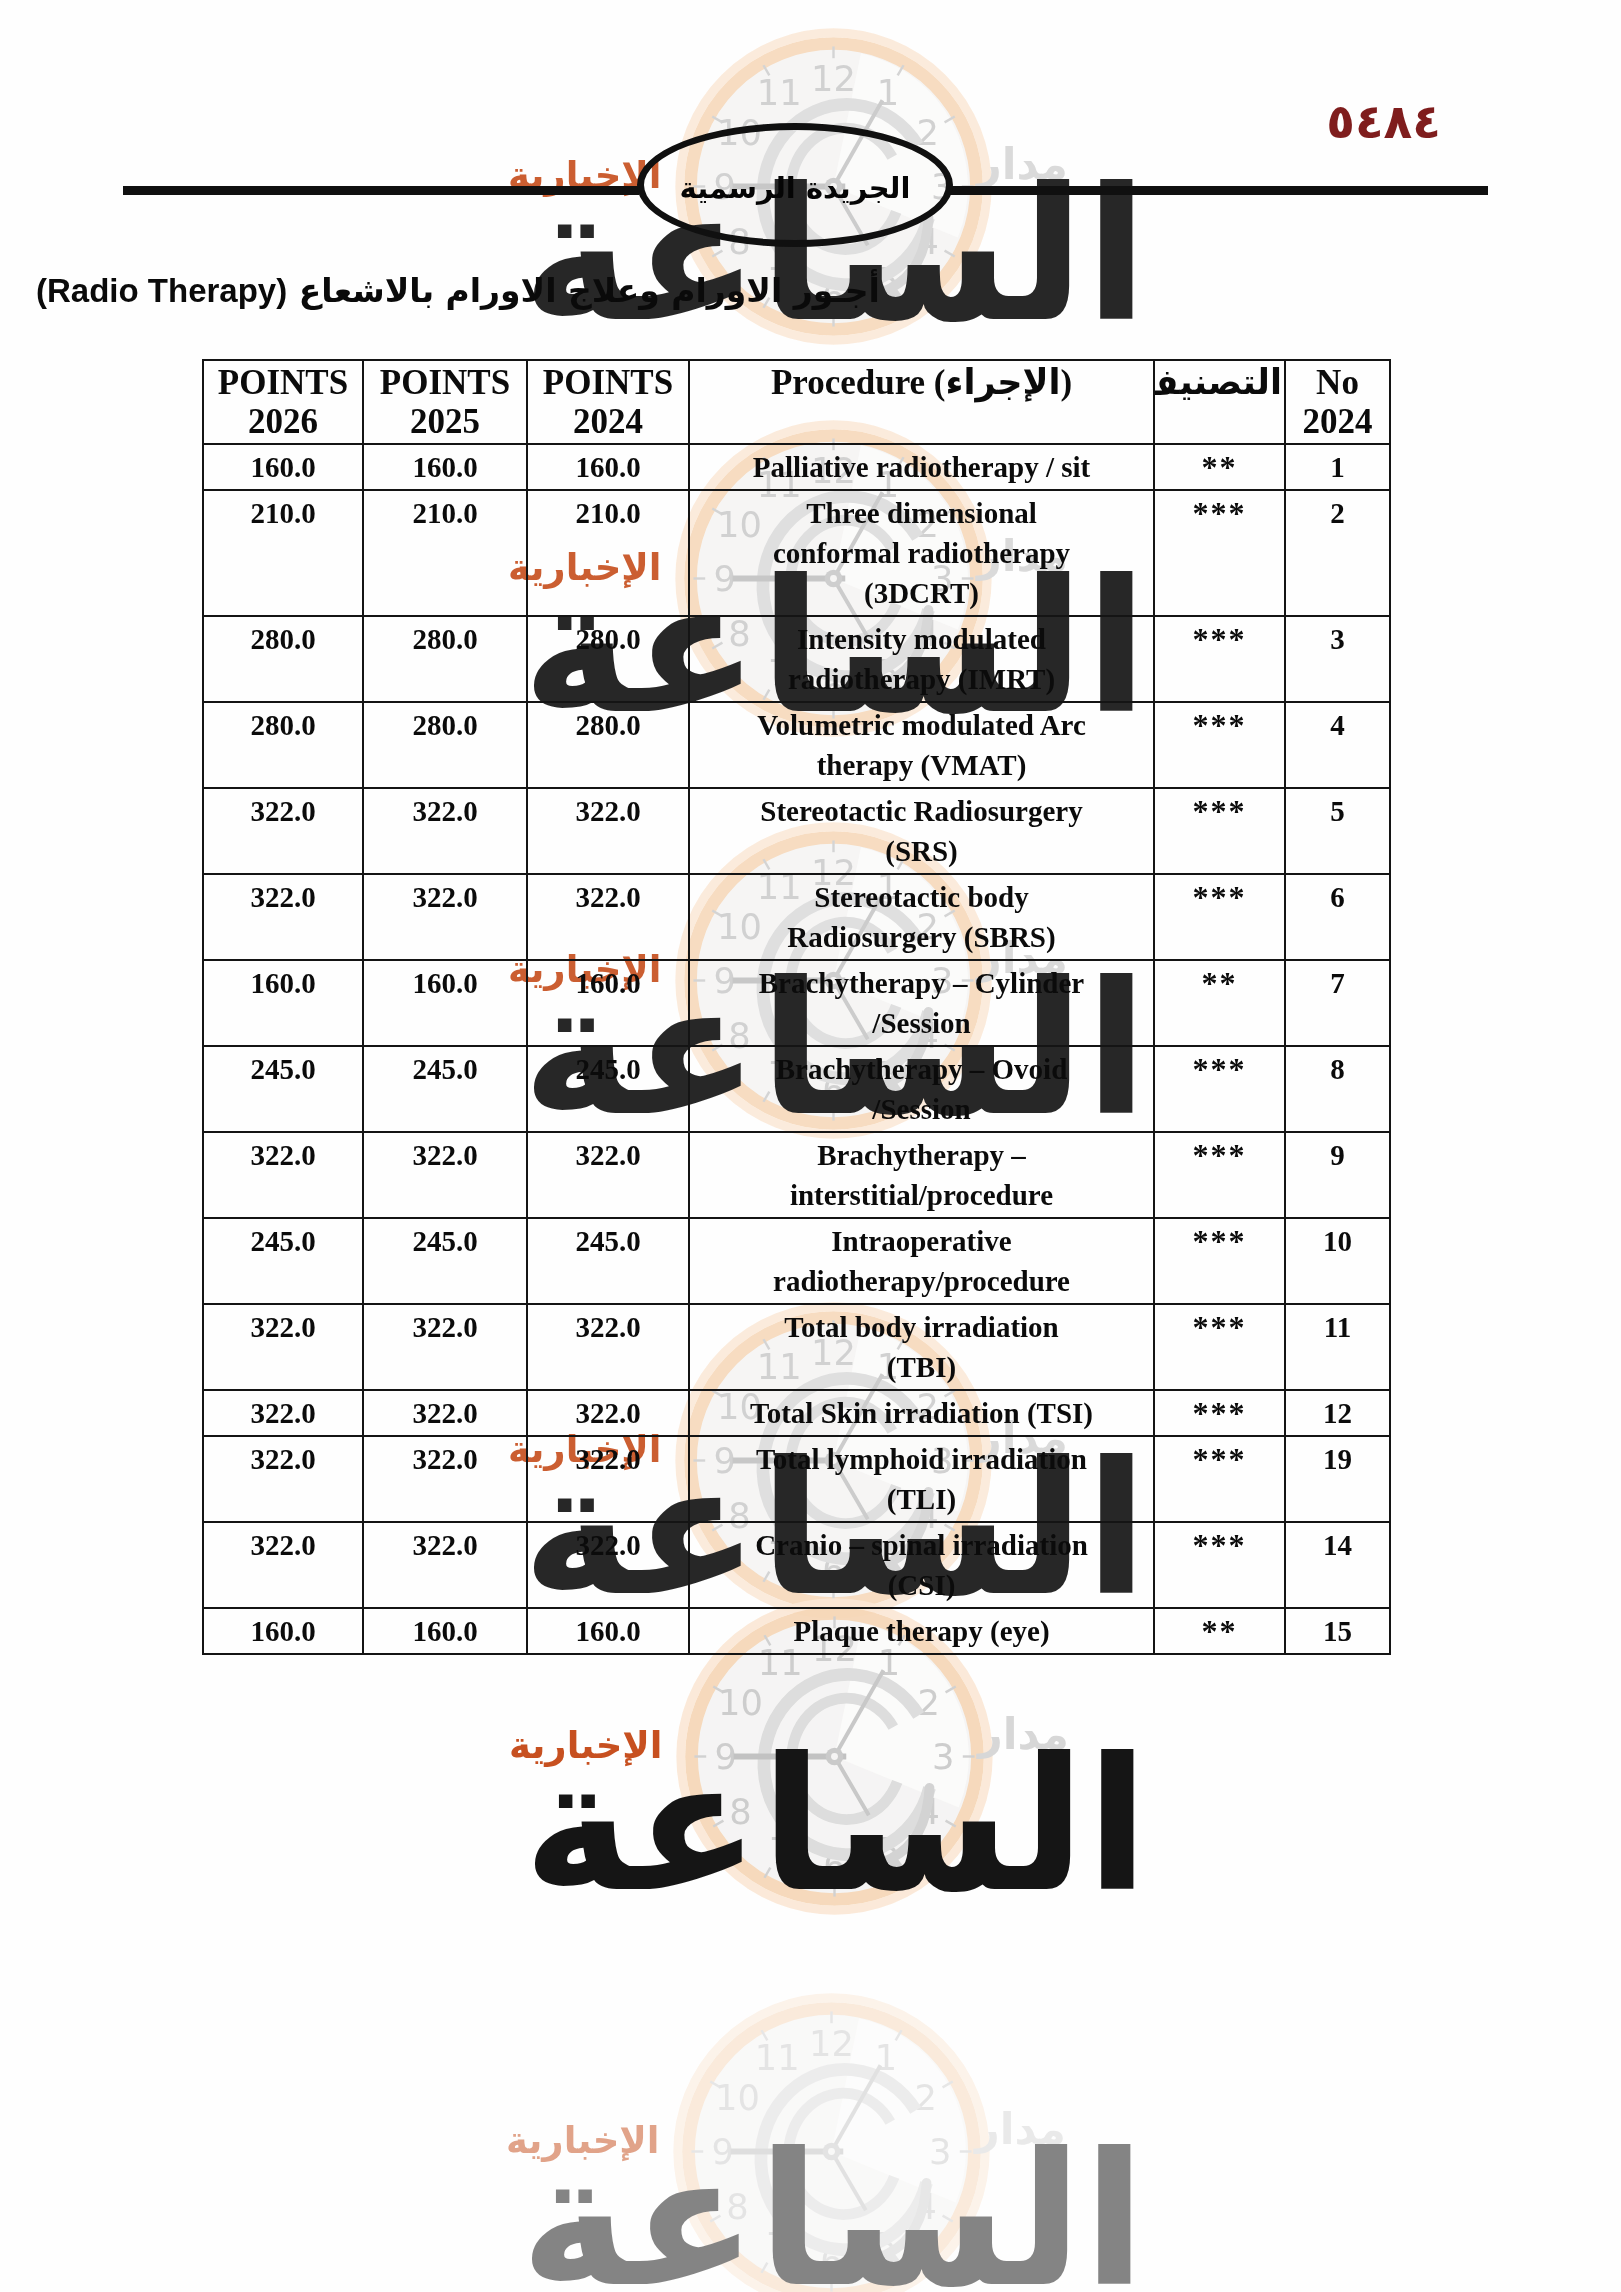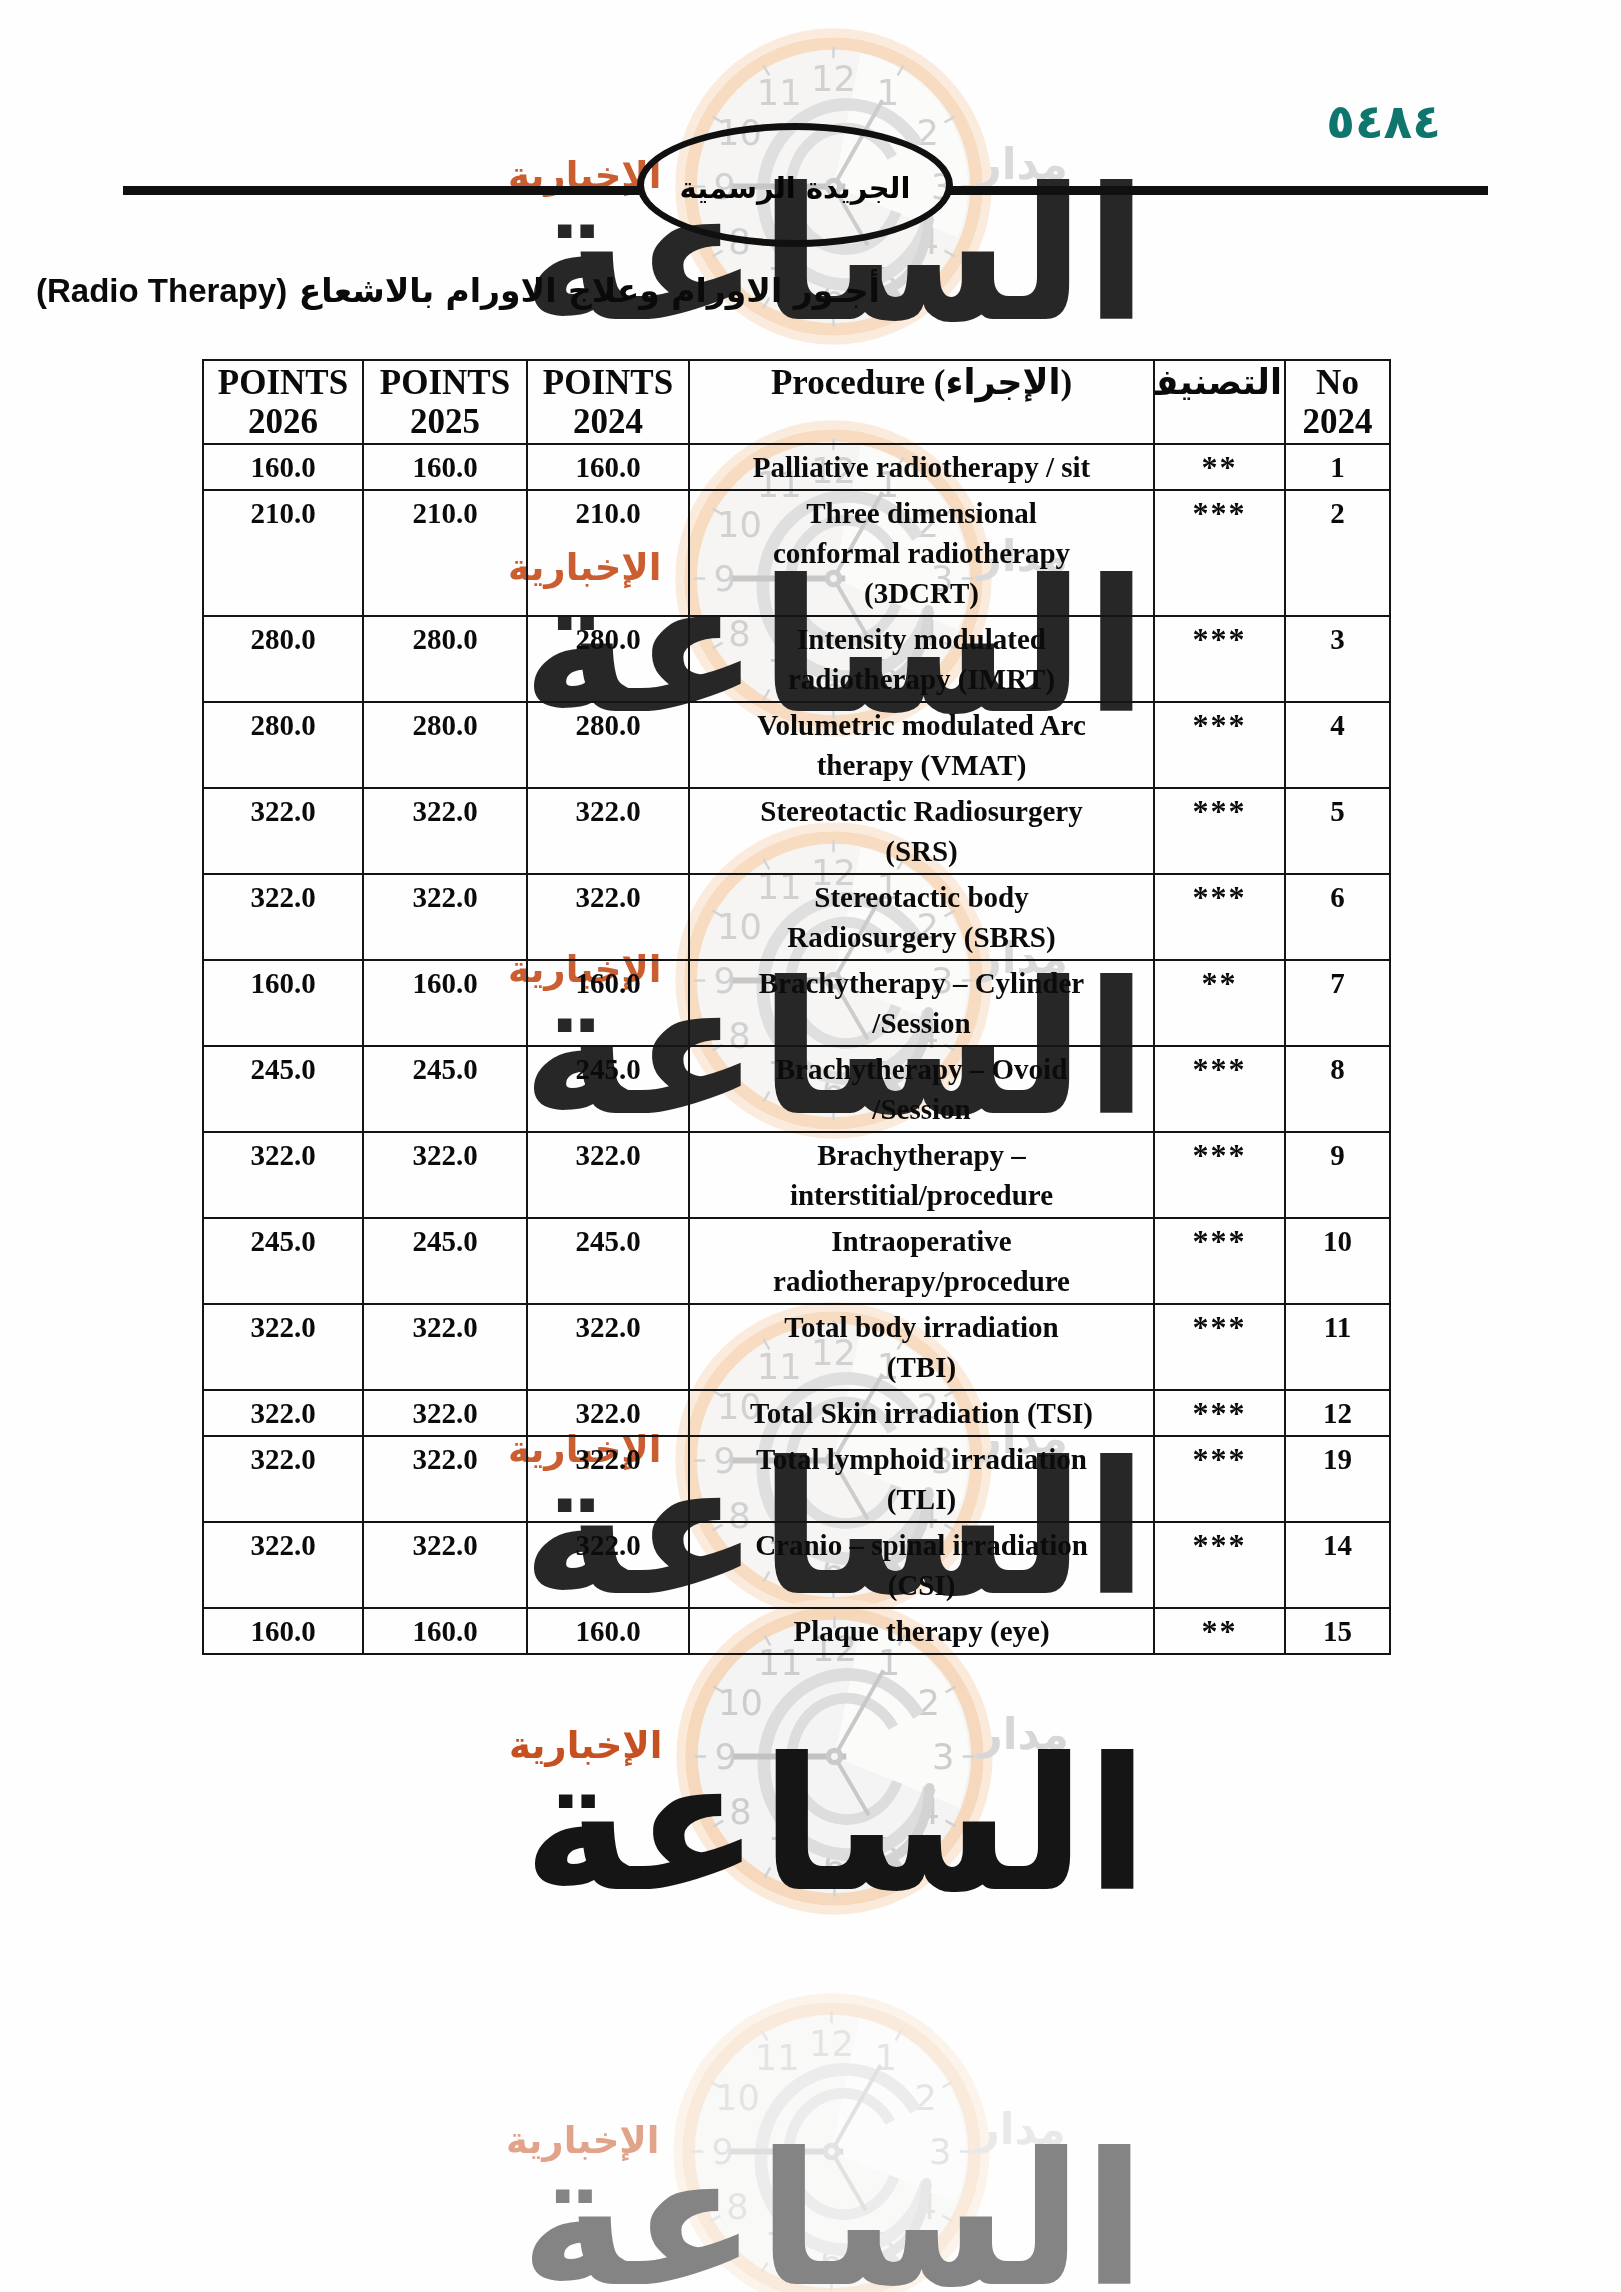--- a/index.html
+++ b/index.html
@@ -12,21 +12,21 @@
   .wm{position:absolute;width:333px;height:333px;}
   .wm svg{position:absolute;left:0;top:0;}
   .wm-text{position:absolute;color:#d2d2d2;font-family:"DejaVu Sans",sans-serif;
            font-weight:bold;line-height:1;white-space:nowrap;}
   .wm-ikhbaria{font-size:37px;left:-159px;top:137px;width:149px;text-align:center;color:#c2410c;}
   .wm-madar{font-size:43px;left:310px;top:123px;color:#d4d4d4;}
   .wm-saa{font-size:184px;left:-145px;top:143px;color:#000000;letter-spacing:2px;}
 
   
   .page-number{position:absolute;top:94px;right:180px;font-family:"DejaVu Sans",sans-serif;
-               font-weight:bold;font-size:47px;color:#0f766e;letter-spacing:3.9px;}
+               font-weight:bold;font-size:47px;color:#7f1d1d;letter-spacing:3.9px;}
   .rule{position:absolute;top:186px;height:8.8px;background:#101010;}
   .rule-left{left:123px;width:516px;}
   .rule-right{left:949px;width:539px;}
   .gazette-oval{position:absolute;left:637px;top:123px;width:316px;height:124px;
                 border:7.8px solid #101010;border-radius:50%;box-sizing:border-box;
                 display:flex;align-items:center;justify-content:center;
                 font-family:"DejaVu Sans",sans-serif;font-weight:bold;font-size:29px;
                 color:#050505;padding-top:5.9px;}
   .doc-title{position:absolute;left:36px;top:271px;width:1480px;text-align:left;direction:rtl;
              font-weight:bold;font-size:33px;color:#0a0a0a;font-family:"DejaVu Sans",sans-serif;}

